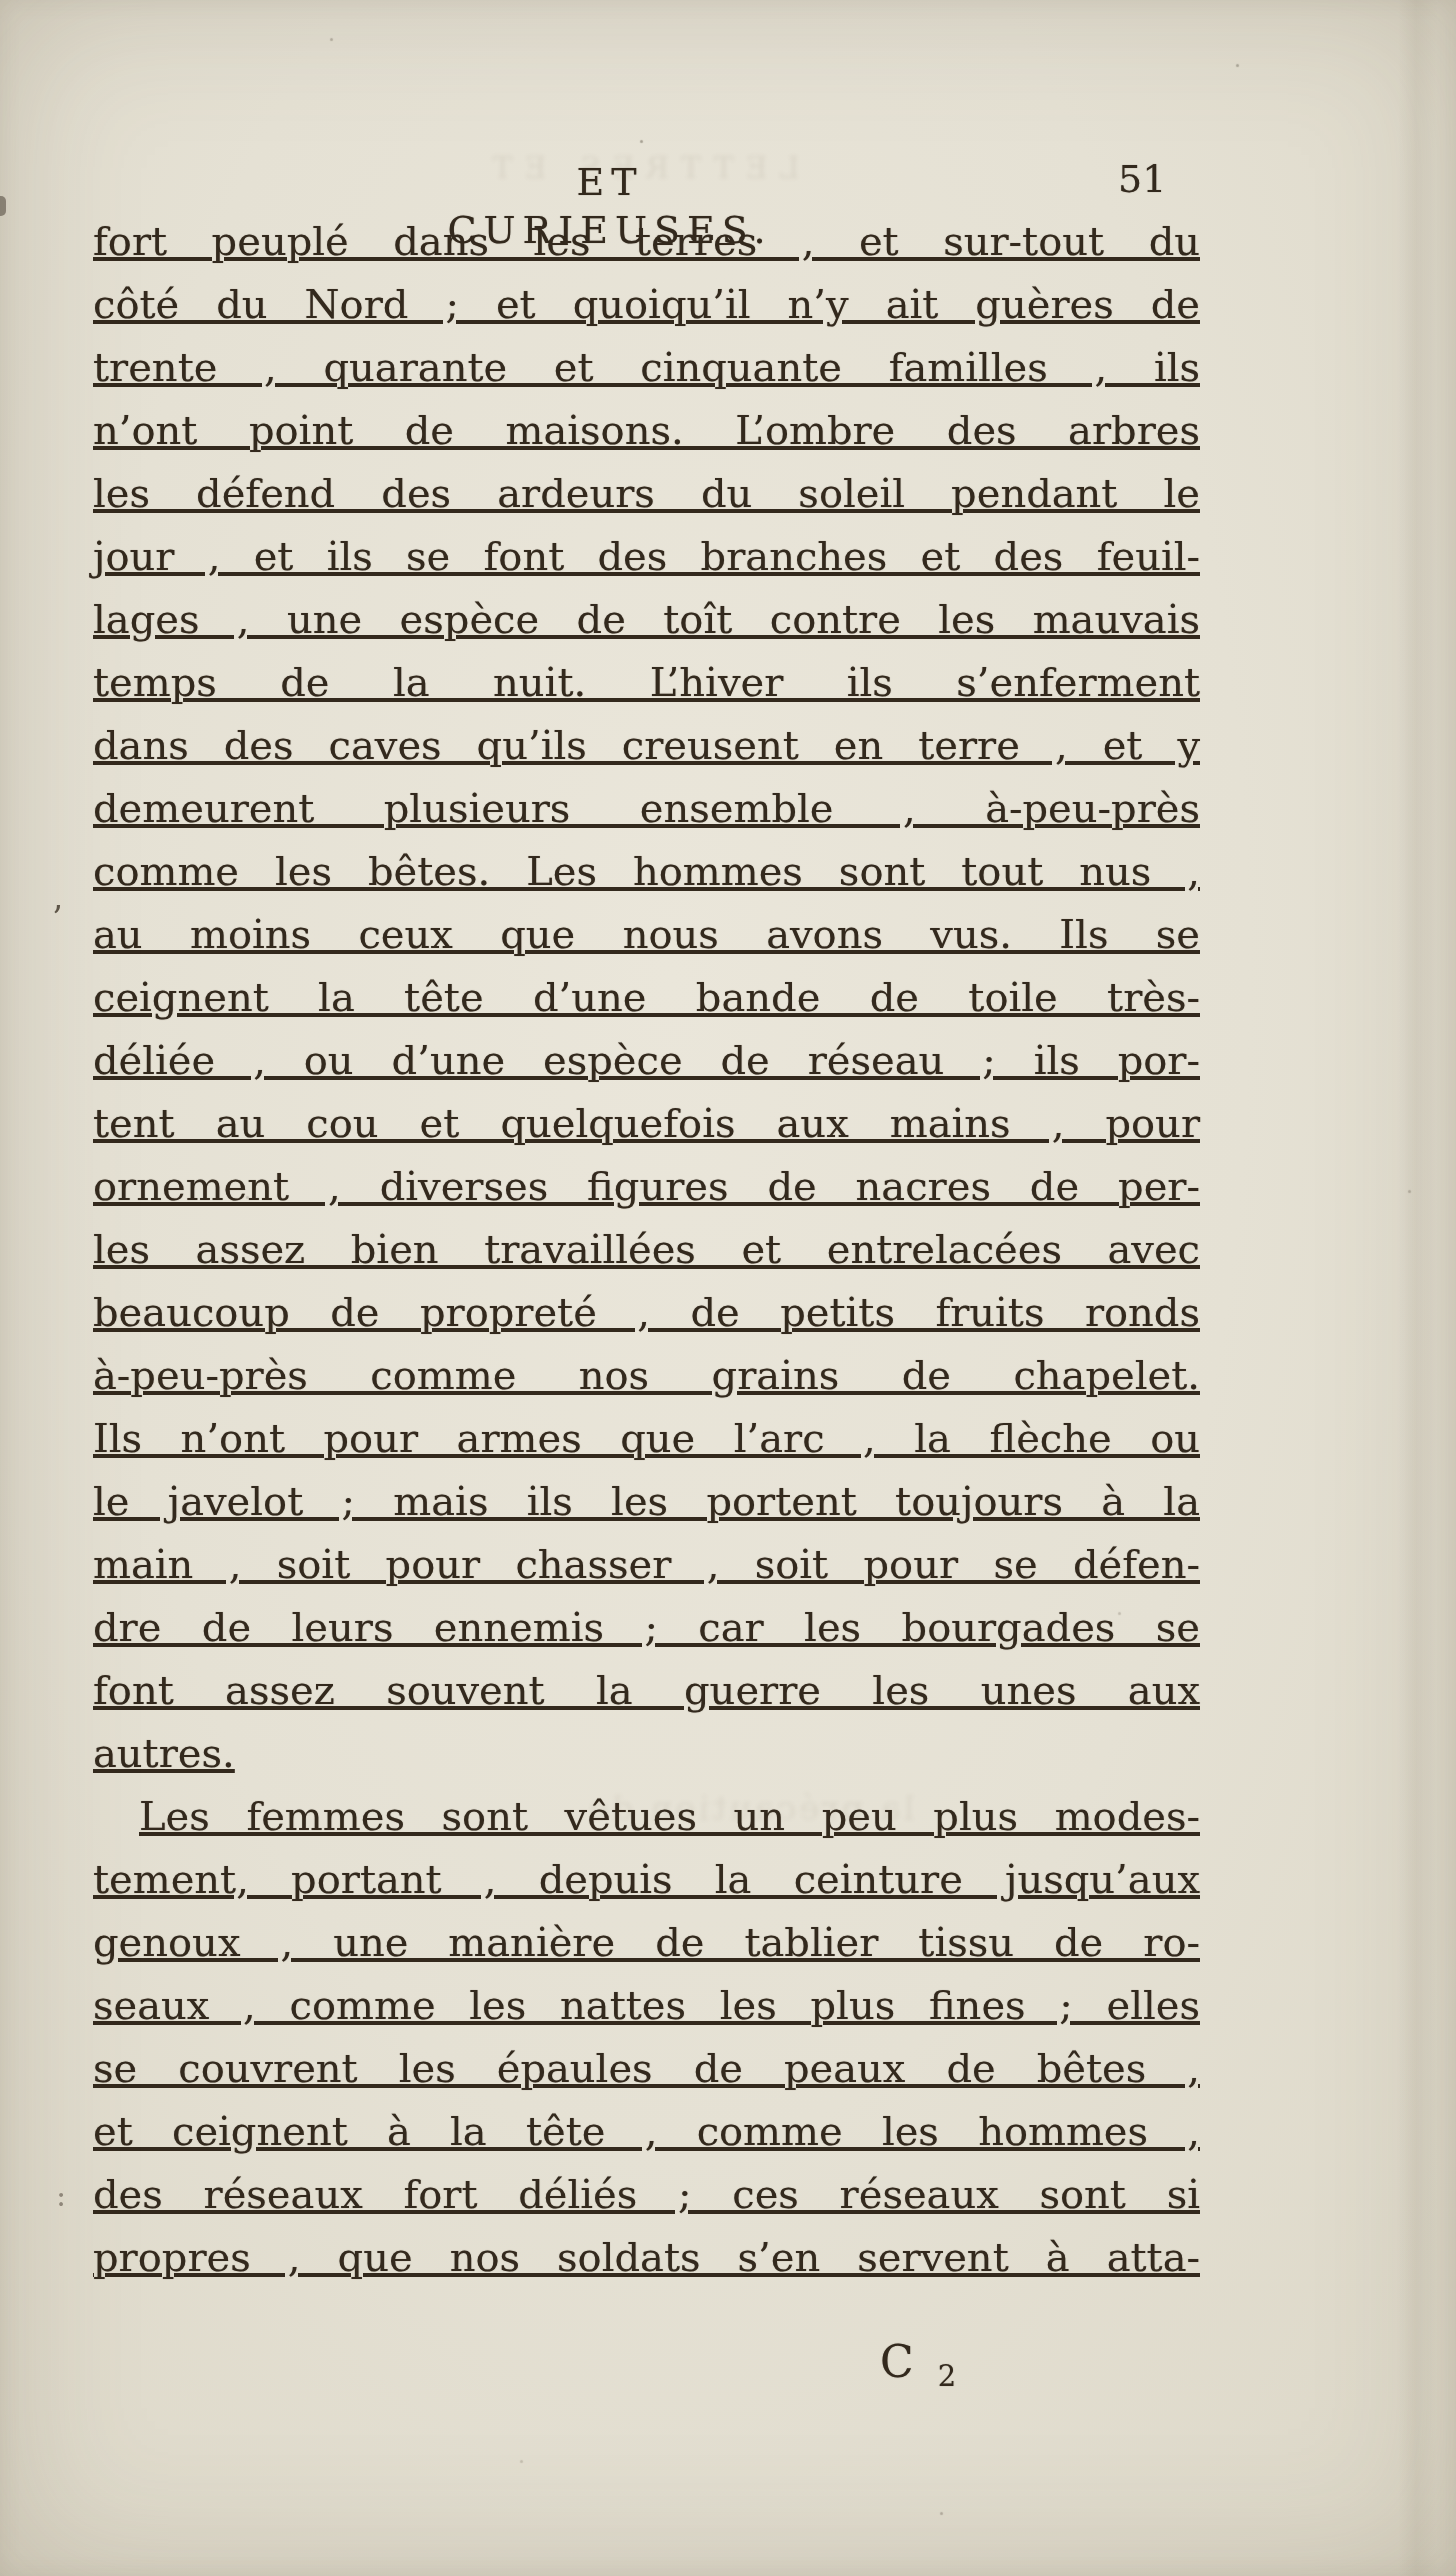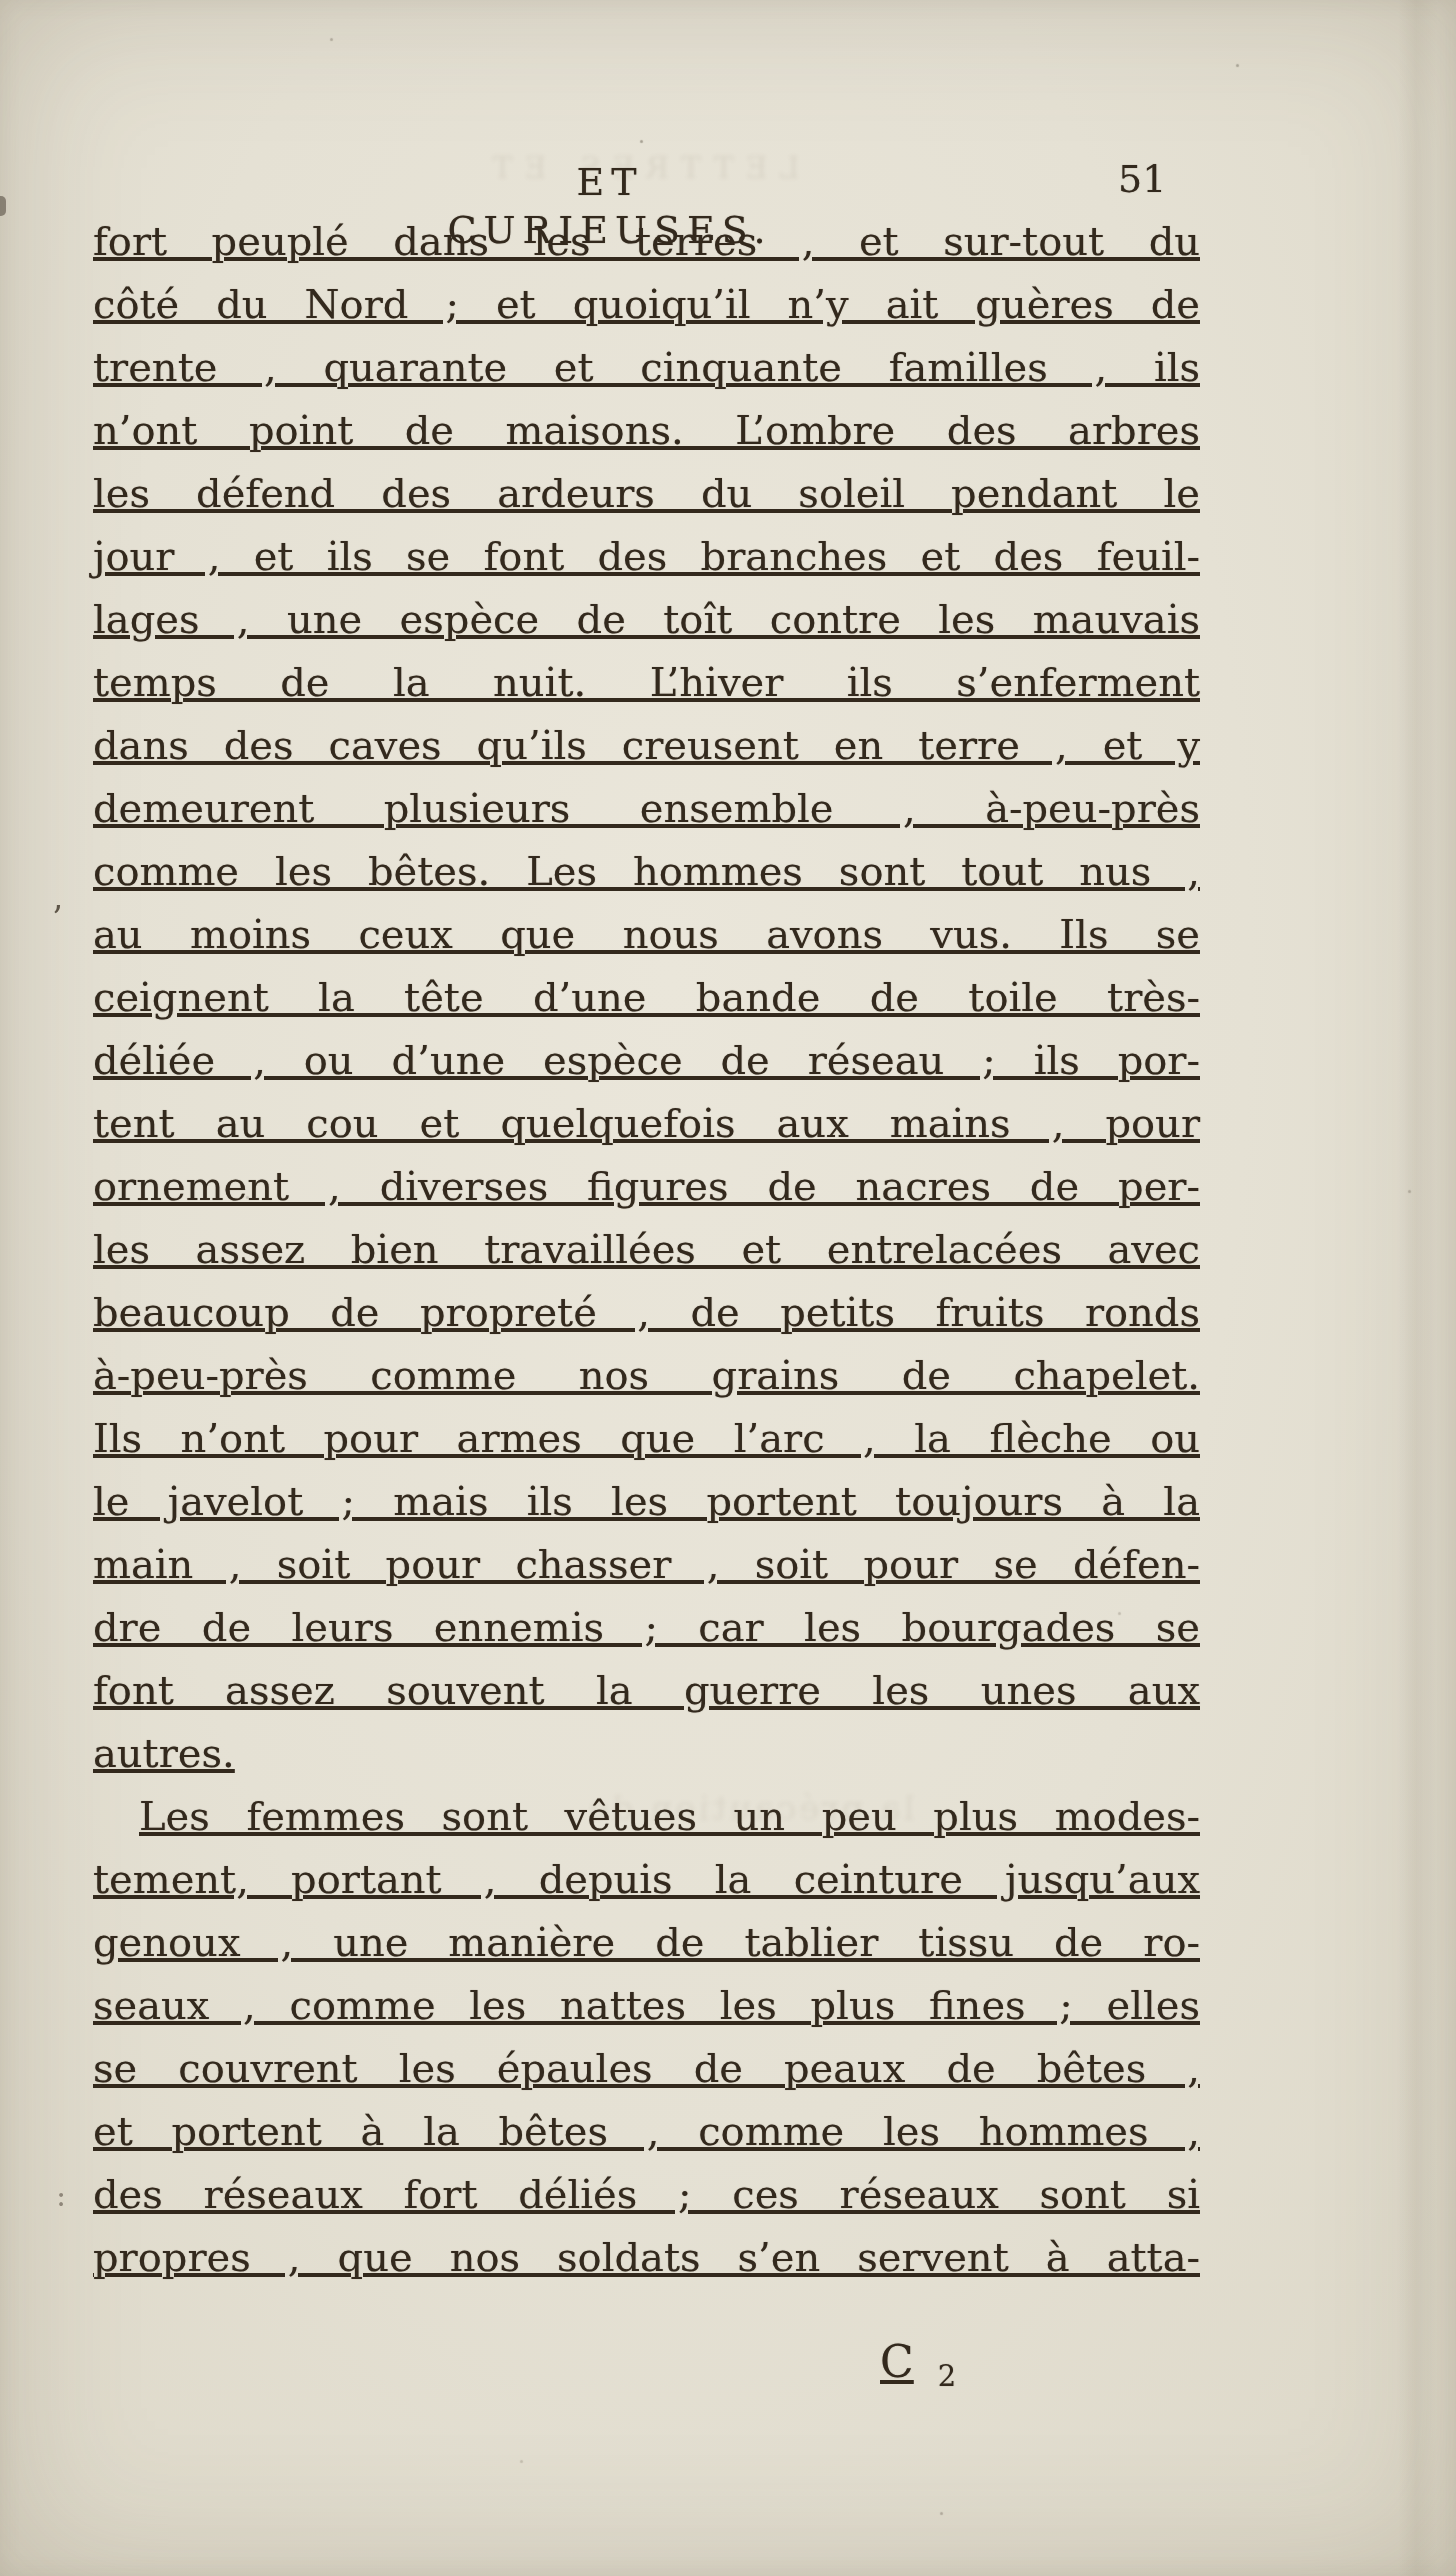--- a/index.html
+++ b/index.html
@@ -50,21 +50,21 @@
     -moz-text-align-last:justify;
     text-justify:inter-word;
     white-space:normal;
     height:63px;overflow:visible;
   }
   .line.no-just{text-align-last:left;-moz-text-align-last:left;}
   .line.indent{padding-left:46px;box-sizing:border-box;}
   
   .signature{
     position:absolute;left:880px;top:2336px;height:70px;
-    font-size:44px;color:var(--ink);text-shadow:0 0 1px rgba(51,41,29,.5);text-decoration:underline;
+    font-size:44px;color:var(--ink);text-shadow:0 0 1px rgba(51,41,29,.5);
   }
   .signature .sig-num{font-size:29px;position:relative;top:9px;margin-left:24px;}
   
   .margin-mark-1{
     position:absolute;left:52px;top:898px;font-size:34px;color:var(--ink);opacity:.75;
   }
   .margin-mark-2{
     position:absolute;left:56px;top:2178px;font-size:30px;color:var(--ink);opacity:.45;
   }
   
@@ -133,21 +133,21 @@
       <div class="line">le javelot ; mais ils les portent toujours à la</div>
       <div class="line">main , soit pour chasser , soit pour se défen-</div>
       <div class="line">dre de leurs ennemis ; car les bourgades se</div>
       <div class="line">font assez souvent la guerre les unes aux</div>
       <div class="line no-just">autres.</div>
       <div class="line indent">Les femmes sont vêtues un peu plus modes-</div>
       <div class="line">tement, portant , depuis la ceinture jusqu’aux</div>
       <div class="line">genoux , une manière de tablier tissu de ro-</div>
       <div class="line">seaux , comme les nattes les plus fines ; elles</div>
       <div class="line">se couvrent les épaules de peaux de bêtes ,</div>
-      <div class="line">et portent à la bêtes , comme les hommes ,</div>
+      <div class="line">et ceignent à la tête , comme les hommes ,</div>
       <div class="line">des réseaux fort déliés ; ces réseaux sont si</div>
       <div class="line">propres , que nos soldats s’en servent à atta-</div>
     </div>
 
   <div class="ghost ghost-mid">la précaution de</div>
 
   <div class="margin-mark-1">’</div>
 
   <div class="margin-mark-2">:</div>
 

